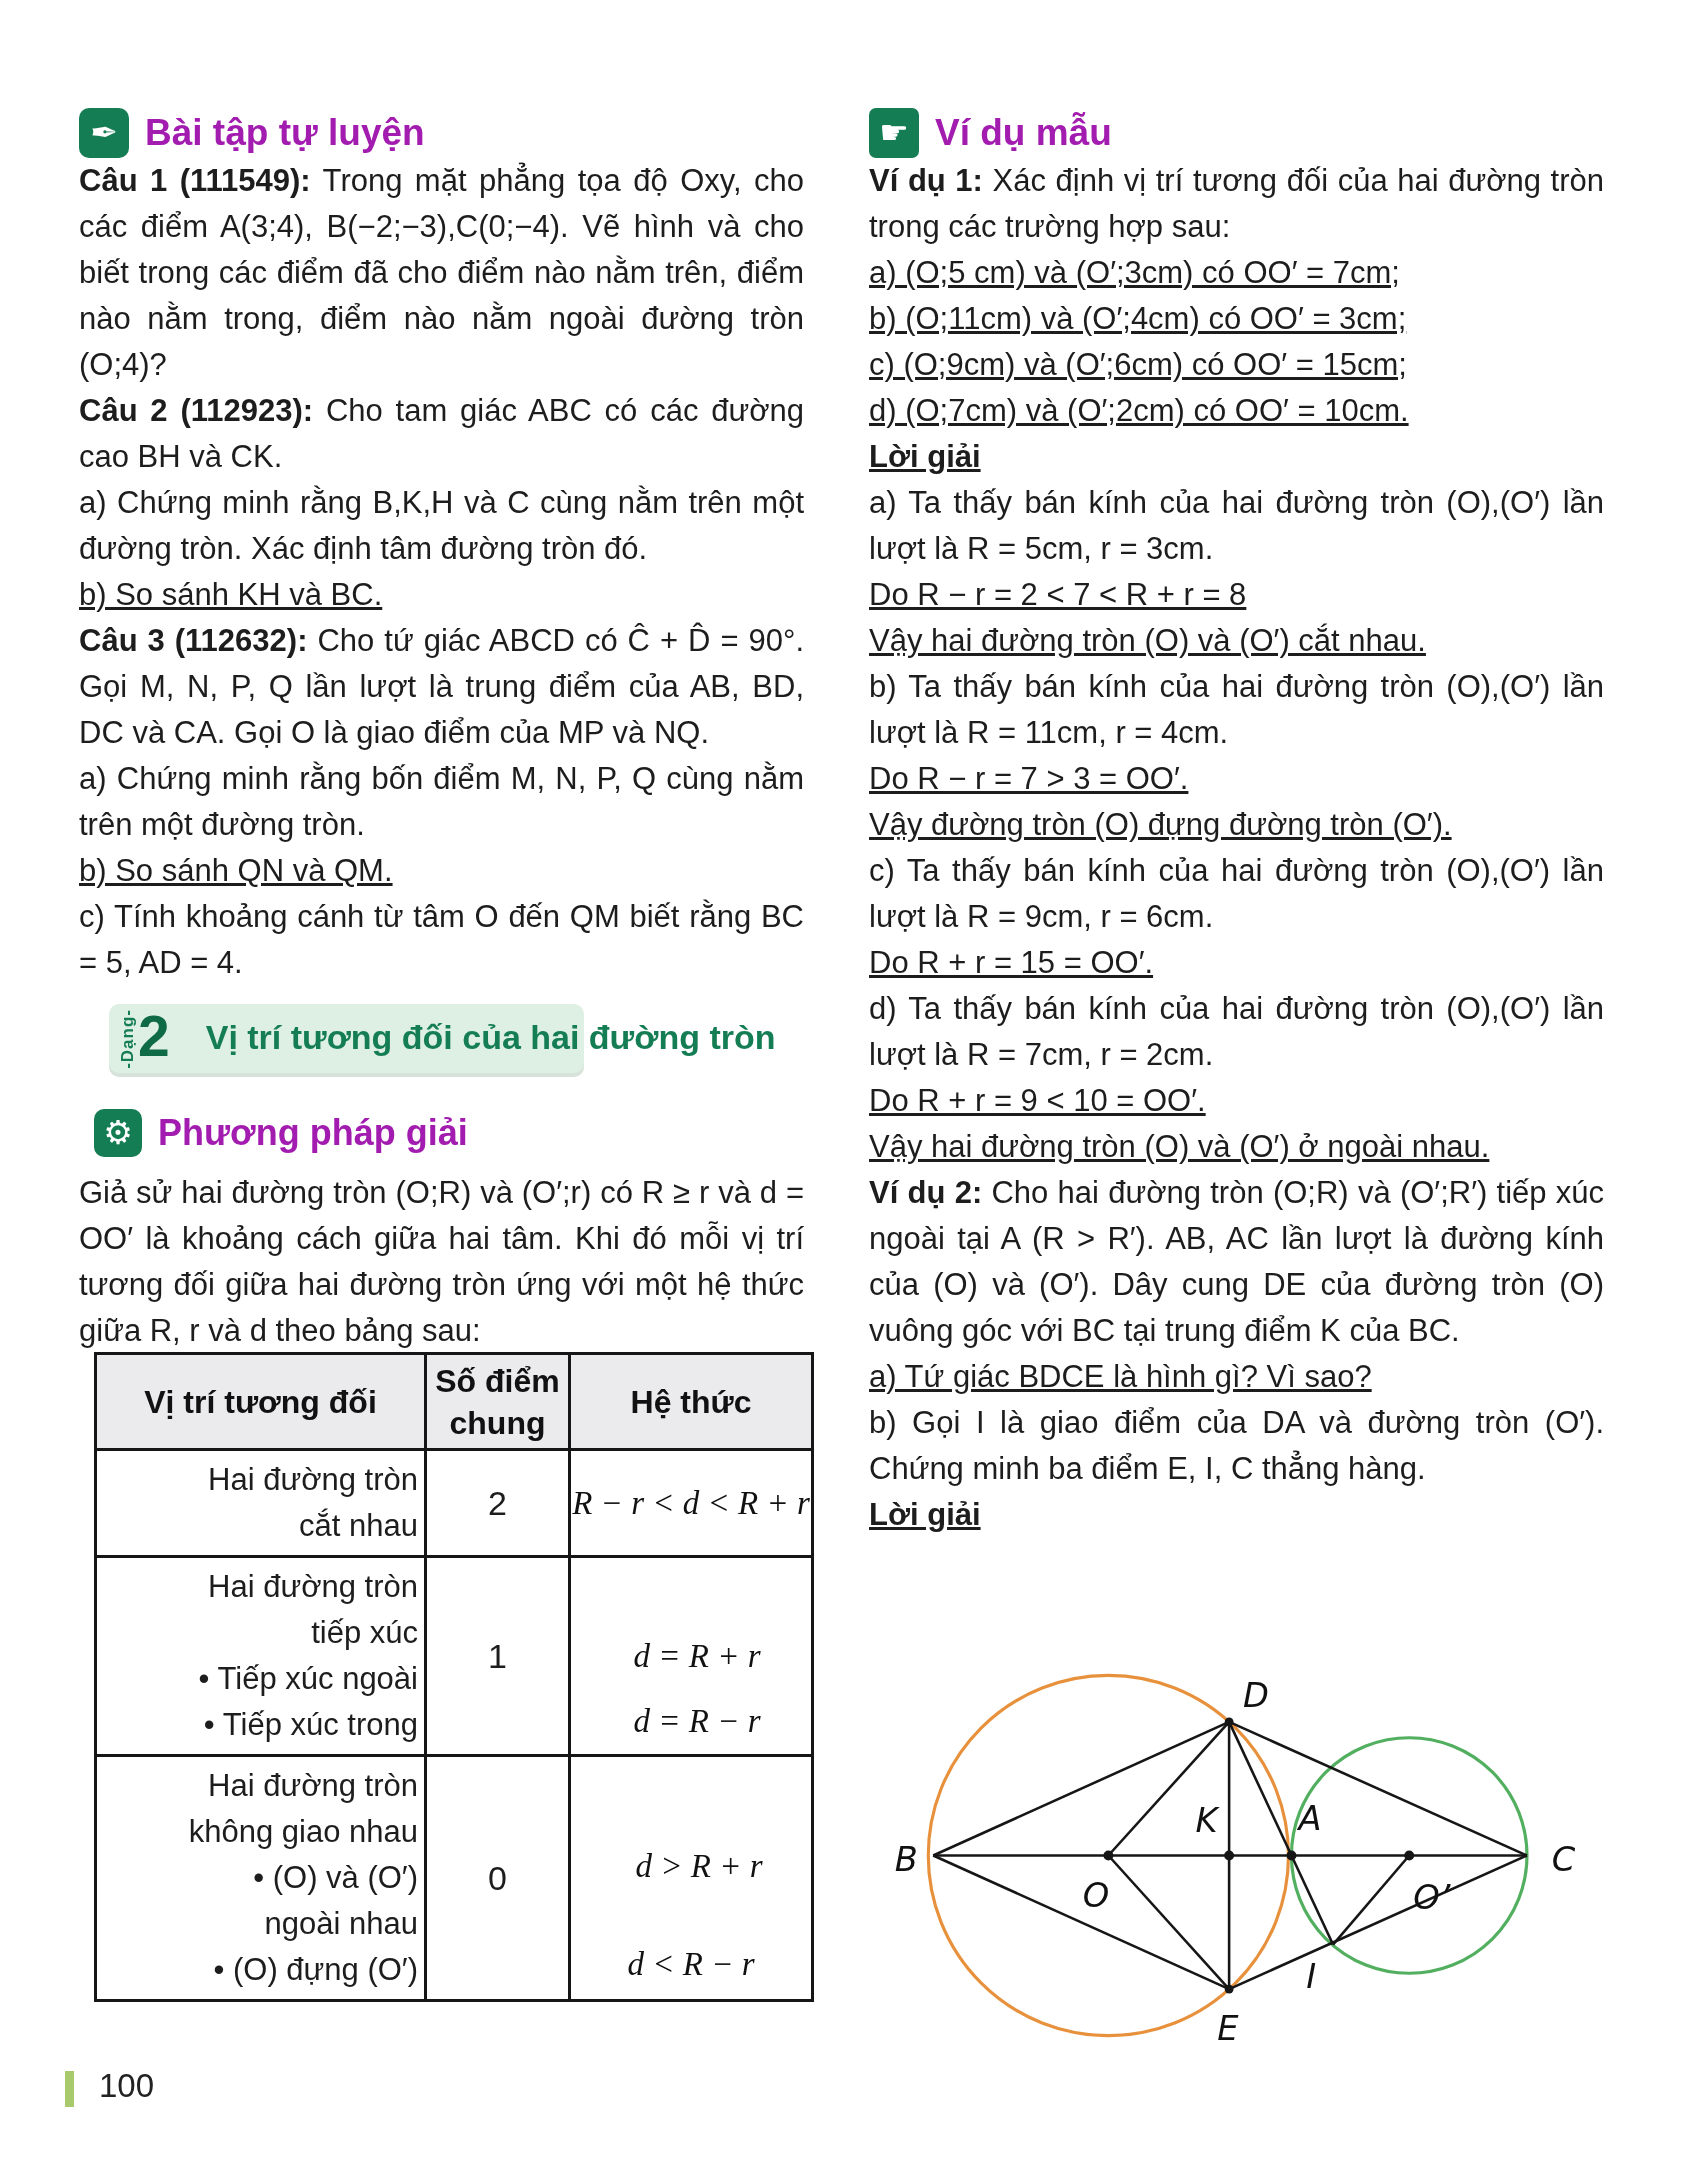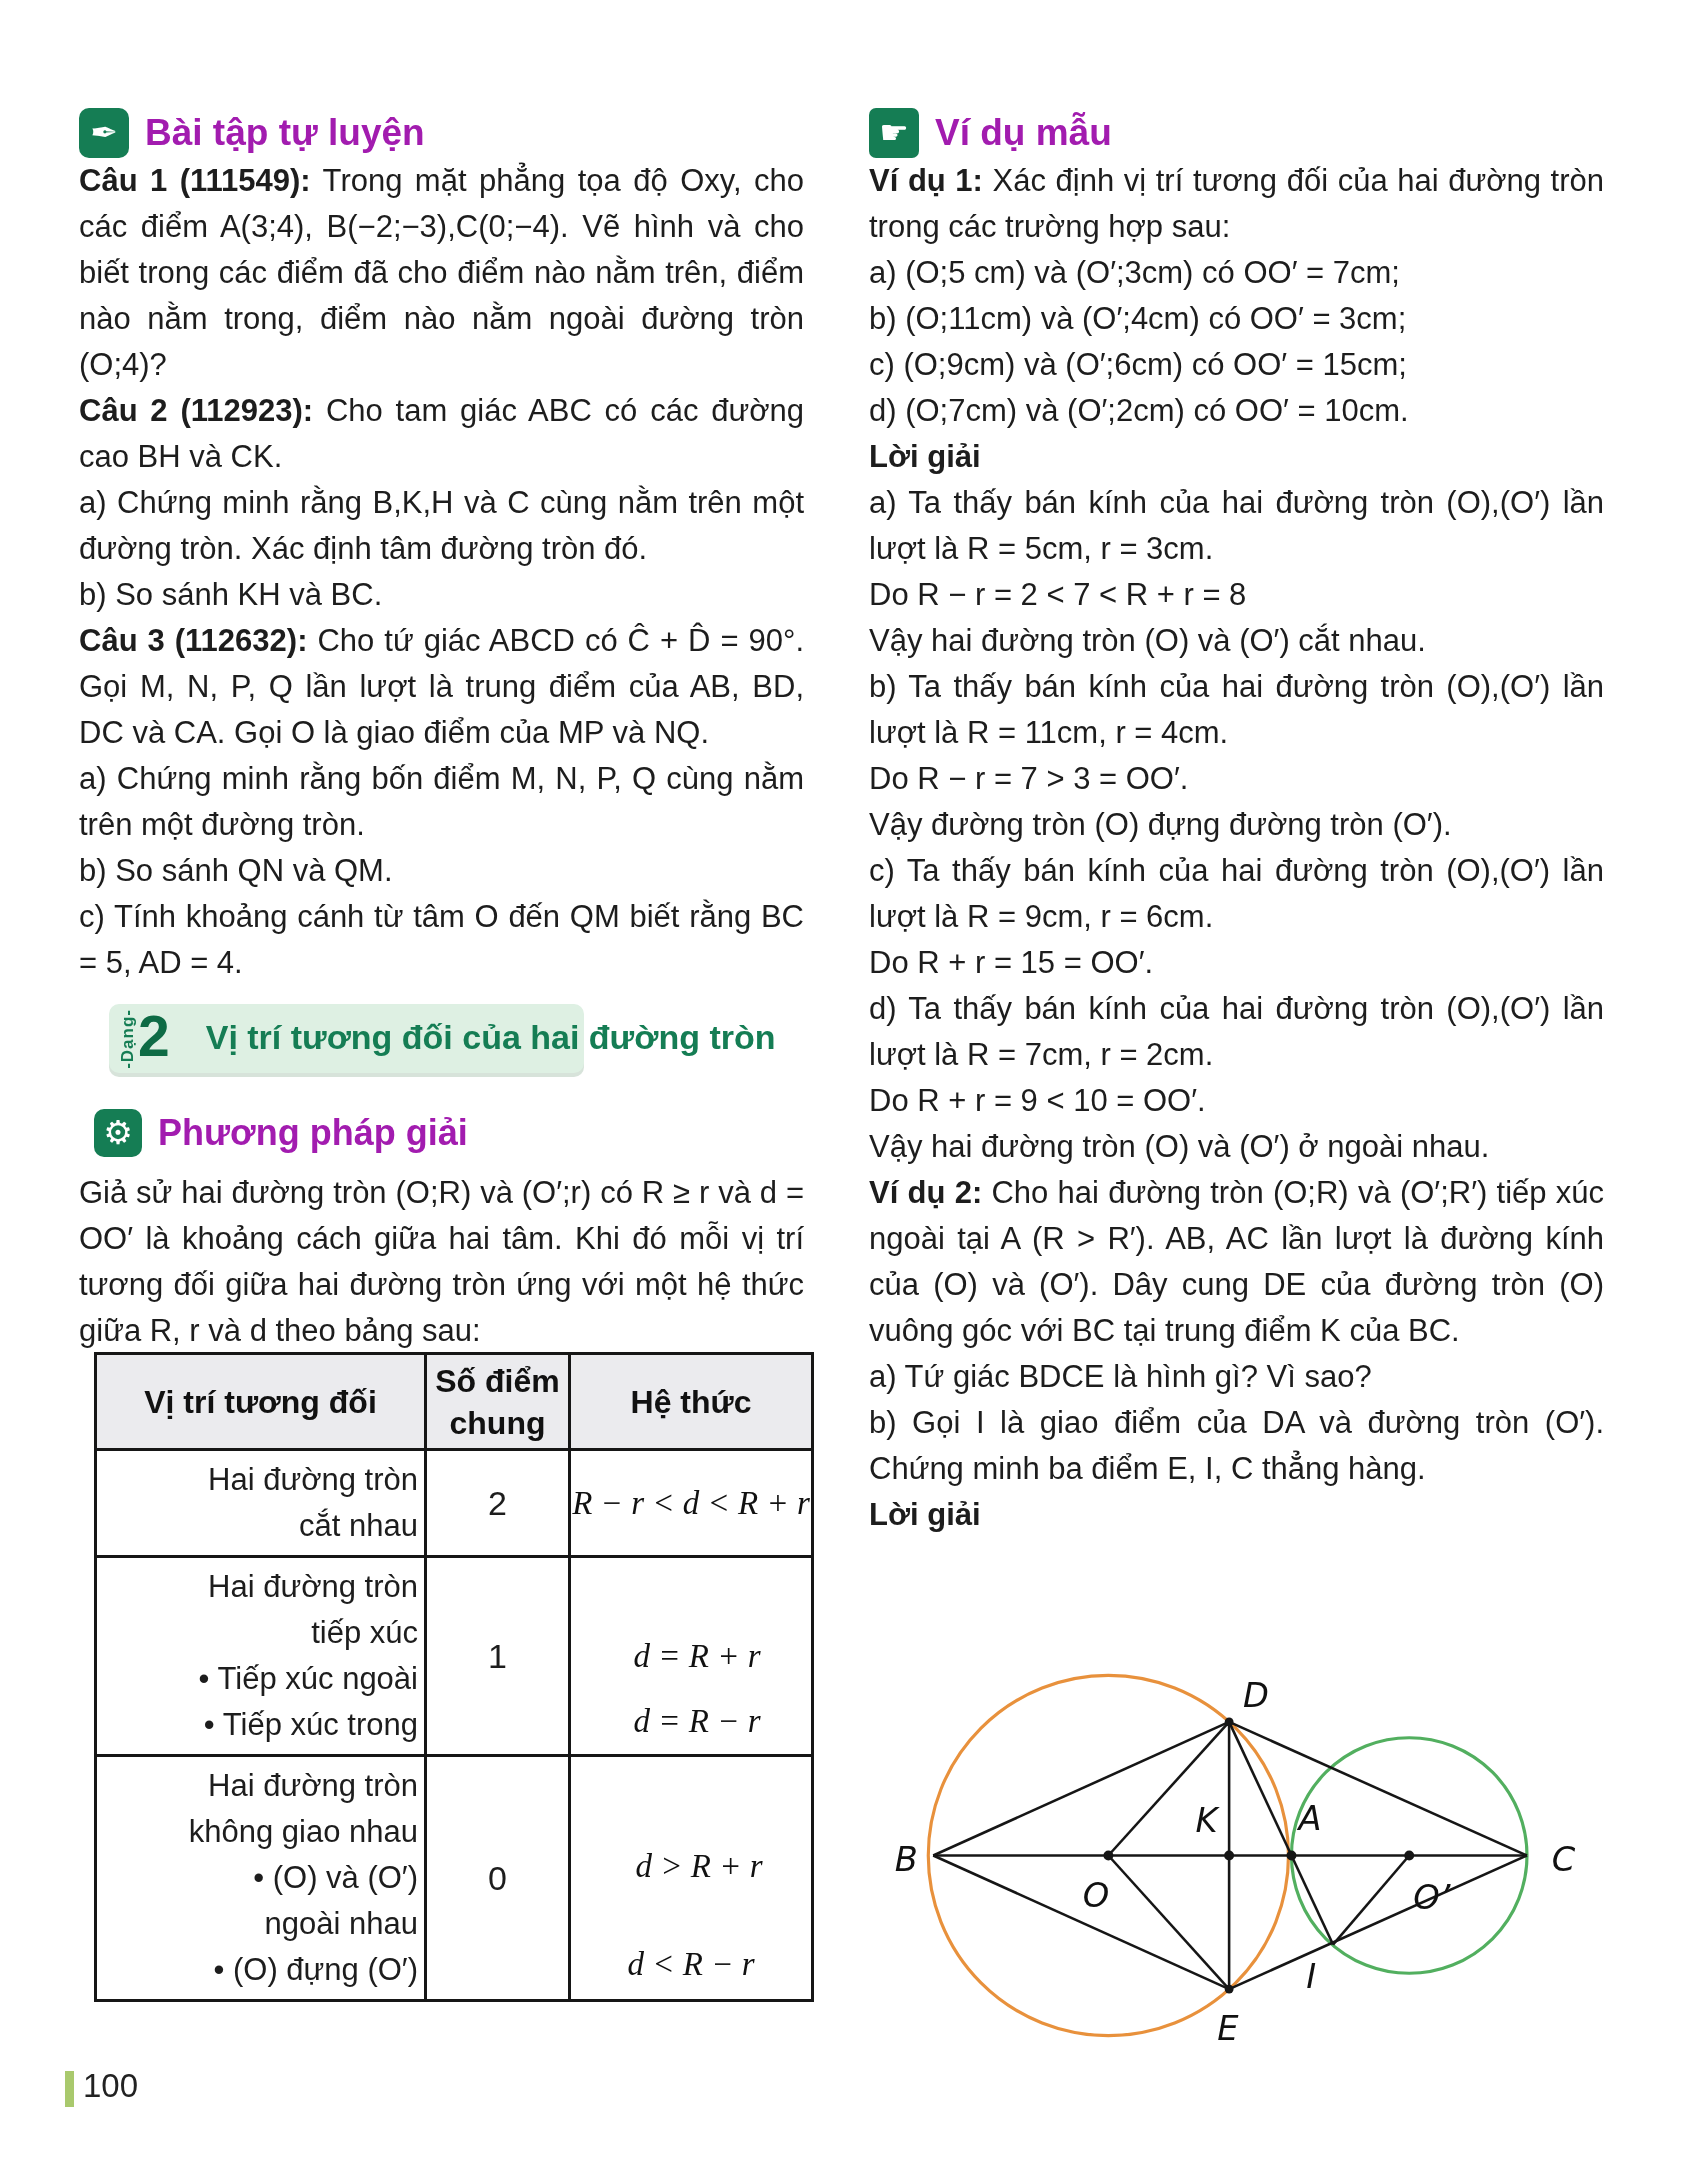--- a/index.html
+++ b/index.html
@@ -10,21 +10,21 @@
   
   .sec-head{display:flex;align-items:center;gap:16px;height:51px;}
   .icon-sq{width:50px;height:50px;background:#157d54;border-radius:10px;color:#fff;
            display:flex;align-items:center;justify-content:center;
            font-size:33px;font-family:"DejaVu Sans",sans-serif;flex:0 0 auto;}
   .sec-title{color:#a21caf;font-weight:bold;font-size:37px;white-space:nowrap;}
 
   
   .flow p, .flow div.ln{margin:0;font-size:31px;line-height:46px;}
   .flow p{text-align:justify;}
-  .flow .ln{text-align:left;}
+  .flow .ln{text-align:left;text-decoration:underline;}
   .bold{font-weight:bold;}
 
   
   .dang-banner{left:109px;top:1004px;width:475px;height:69px;background:#def0e3;
                border-radius:10px;box-shadow:0 4px 0 rgba(140,175,150,.35);
                display:flex;align-items:center;}
   .dang-side{writing-mode:vertical-rl;transform:rotate(180deg);font-size:17px;font-weight:bold;
              color:#157d54;margin-left:10px;letter-spacing:1px;line-height:1;}
   .dang-num{font-size:57px;font-weight:bold;color:#0e6b45;margin:0 14px 4px 2px;line-height:1;}
   .dang-div{width:5px;height:48px;background:rgba(255,255,255,.85);border-radius:3px;margin-right:22px;}
@@ -39,21 +39,21 @@
             padding:6px 6px 6px 16px;vertical-align:middle;text-align:right;}
   .cell-num{text-align:center;vertical-align:middle;font-size:34px;}
   .cell-f{font-family:"Liberation Serif",serif;font-style:italic;font-size:33px;
           text-align:center;vertical-align:middle;position:relative;color:#111;}
   .fstack{position:absolute;left:12px;right:0;bottom:14px;display:flex;flex-direction:column;gap:28px;}
   .r3f1{position:absolute;left:0;right:0;top:91px;text-align:center;padding-left:16px;}
   .r3f2{position:absolute;left:0;right:0;bottom:16px;text-align:center;}
 
   
   .pgbar{left:65px;top:2071px;width:9px;height:36px;background:#a9c96d;}
-  .pgnum{left:83px;top:2067px;font-size:33px;color:#222;}
+  .pgnum{left:99px;top:2067px;font-size:33px;color:#222;}
 
   
   .fig-label{font-family:"DejaVu Sans",sans-serif;font-style:italic;font-size:34px;fill:#111;}
 </style>
 </head>
 <body>
 
 <div class="page">
 
   <div class="abs" style="left:79px;top:107px;width:725px;">

